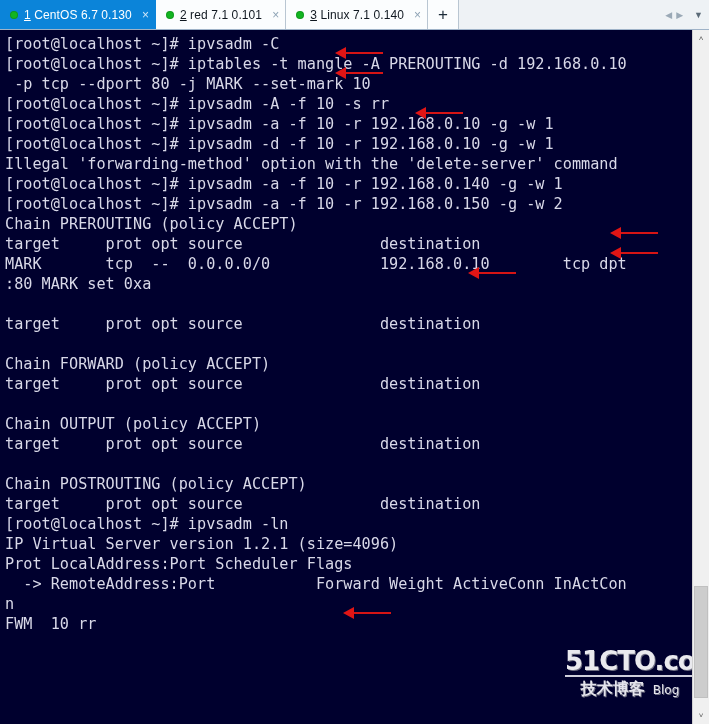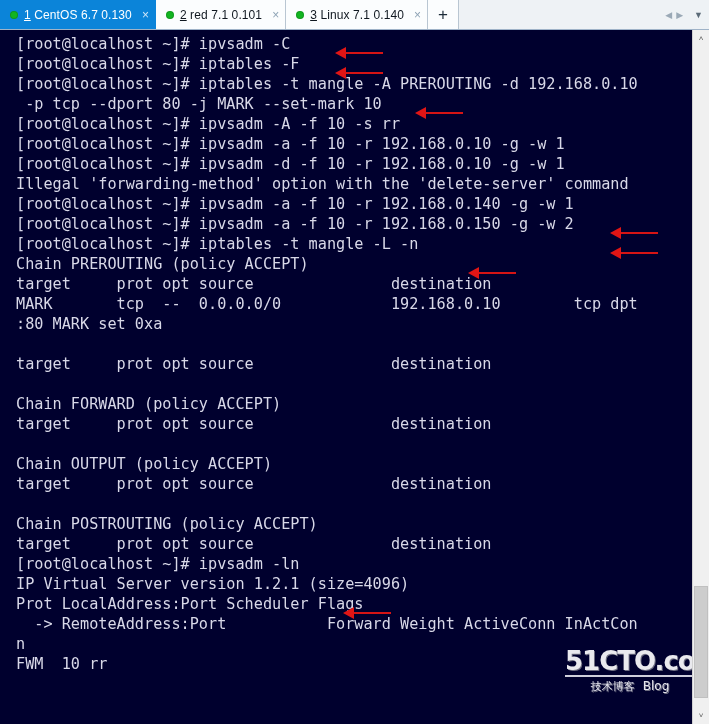--- a/index.html
+++ b/index.html
@@ -93,21 +93,21 @@
   .term {
     position: absolute;
     left: 0; top: 30px;
     width: 692px;
     height: 694px;
     background: #00002e;
     overflow: hidden;
   }
   .term-inner {
     position: absolute;
-    left: 16px; top: 4px;
+    left: 5px; top: 4px;
     width: 690px;
   }
   .line {
     height: 20px;
     line-height: 20px;
     font-family: "DejaVu Sans Mono", monospace;
     font-size: 15.2px;
     letter-spacing: 0px;
     color: #d8d8e8;
     white-space: pre;
@@ -151,22 +151,22 @@
   }
   .watermark .wm-sub {
     margin-top: 2px;
     display: flex;
     align-items: baseline;
     justify-content: center;
     gap: 8px;
   }
   .watermark .wm-cn {
     font-family: "DejaVu Sans", sans-serif;
-    font-weight: normal;
-    font-size: 11px;
+    font-weight: bold;
+    font-size: 16px;
     color: #e4e4ec;
     text-shadow: 1px 1px 0 #6d6d80;
   }
   .watermark .wm-blog {
     font-family: "DejaVu Sans", sans-serif;
     font-weight: normal;
     font-size: 12px;
     color: #e4e4ec;
     text-shadow: 1px 1px 0 #6d6d80;
   }
@@ -227,30 +227,28 @@
     <div class="tabnav">
       <span class="caret">◀</span>
       <span class="caret">▶</span>
       <span class="drop">▼</span>
     </div>
   </div>
 
   <div class="term">
     <div class="term-inner" id="term-lines">
         <div class="line">[root@localhost ~]# ipvsadm -C</div>
-        <div class="line">[root@localhost ~]# iptables -F</div>
         <div class="line">[root@localhost ~]# iptables -t mangle -A PREROUTING -d 192.168.0.10</div>
         <div class="line"> -p tcp --dport 80 -j MARK --set-mark 10</div>
         <div class="line">[root@localhost ~]# ipvsadm -A -f 10 -s rr</div>
         <div class="line">[root@localhost ~]# ipvsadm -a -f 10 -r 192.168.0.10 -g -w 1</div>
         <div class="line">[root@localhost ~]# ipvsadm -d -f 10 -r 192.168.0.10 -g -w 1</div>
         <div class="line">Illegal 'forwarding-method' option with the 'delete-server' command</div>
         <div class="line">[root@localhost ~]# ipvsadm -a -f 10 -r 192.168.0.140 -g -w 1</div>
         <div class="line">[root@localhost ~]# ipvsadm -a -f 10 -r 192.168.0.150 -g -w 2</div>
-        <div class="line">[root@localhost ~]# iptables -t mangle -L -n</div>
         <div class="line">Chain PREROUTING (policy ACCEPT)</div>
         <div class="line">target     prot opt source               destination</div>
         <div class="line">MARK       tcp  --  0.0.0.0/0            192.168.0.10        tcp dpt</div>
         <div class="line">:80 MARK set 0xa</div>
         <div class="line"></div>
         <div class="line">target     prot opt source               destination</div>
         <div class="line"></div>
         <div class="line">Chain FORWARD (policy ACCEPT)</div>
         <div class="line">target     prot opt source               destination</div>
         <div class="line"></div>

